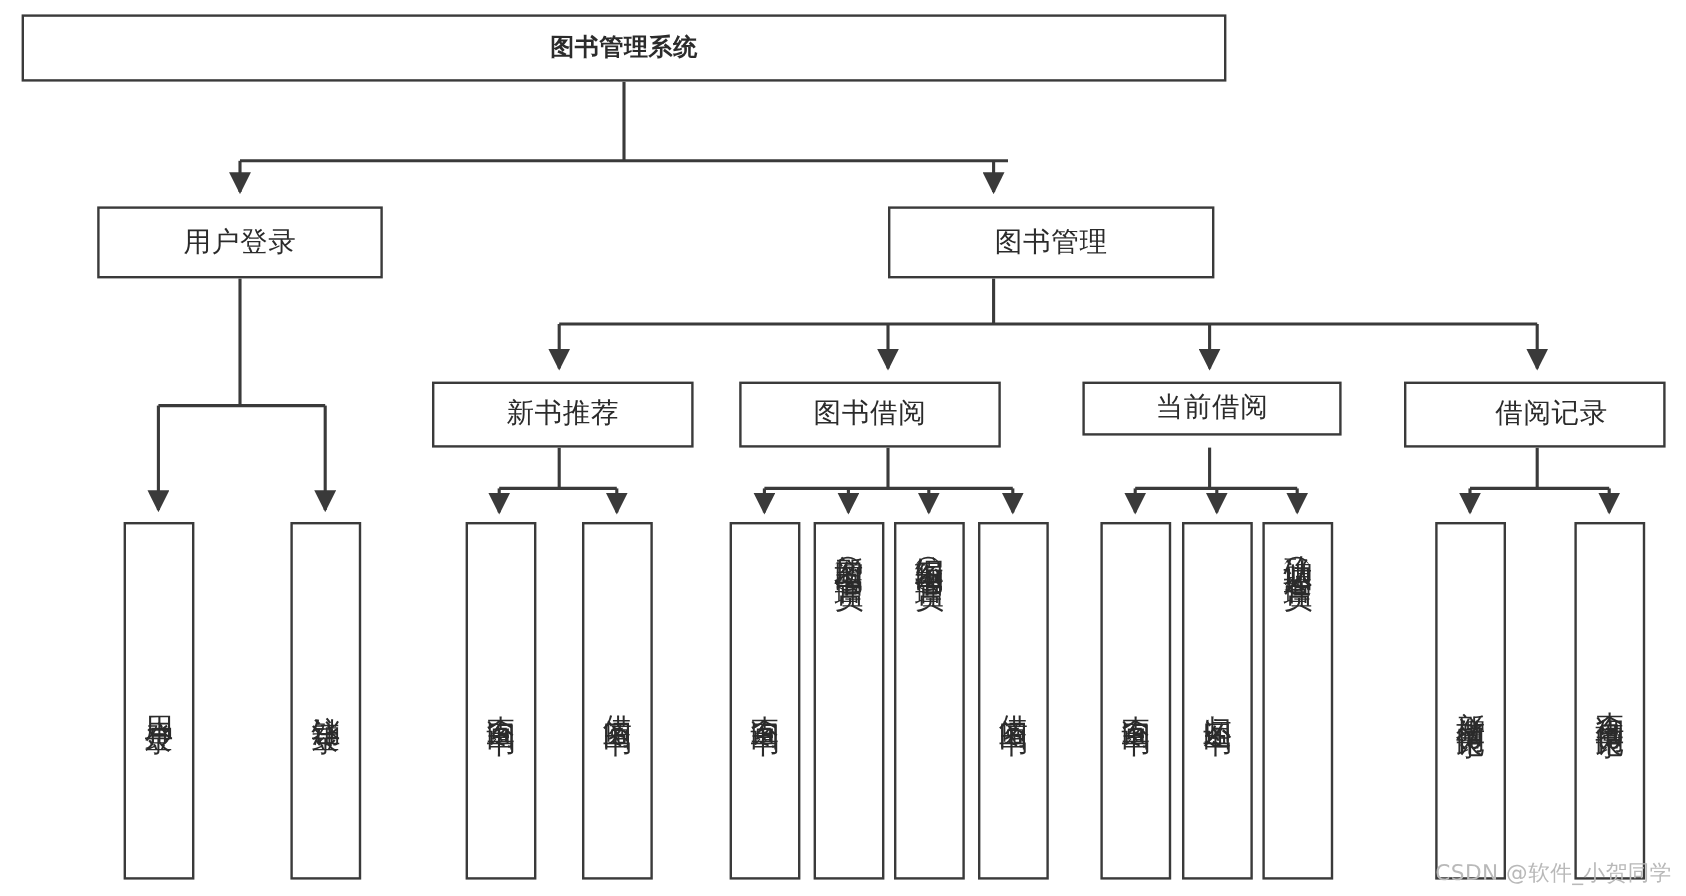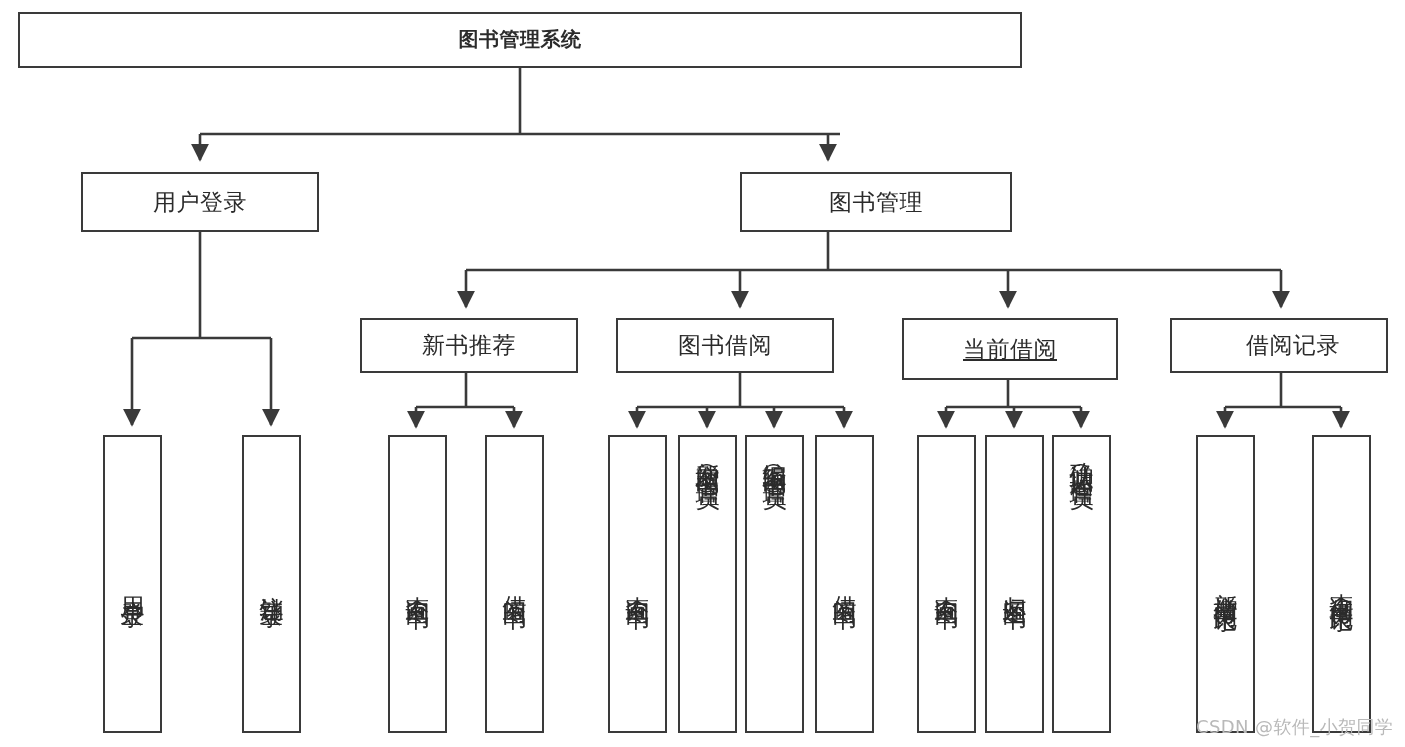--- a/index.html
+++ b/index.html
@@ -142,21 +142,21 @@
   <div class="node horiz" style="left:740px; top:172px; width:272px; height:60px;">
     <span class="label">图书管理</span>
   </div>
 
   <div class="node horiz" style="left:360px; top:318px; width:218px; height:55px;">
     <span class="label">新书推荐</span>
   </div>
   <div class="node horiz" style="left:616px; top:318px; width:218px; height:55px;">
     <span class="label">图书借阅</span>
   </div>
-  <div class="node horiz" style="left:902px; top:318px; width:216px; height:62px;text-decoration:underline;">
+  <div class="node horiz" style="left:902px; top:318px; width:216px; height:45px;">
     <span class="label">当前借阅</span>
   </div>
   <div class="node horiz" style="left:1170px; top:318px; width:218px; height:55px;padding-left:28px;">
     <span class="label">借阅记录</span>
   </div>
 
   <div class="node vert centered" style="left:103px; top:435px; width:59px; height:298px;">
     <span class="label">用户登录</span>
   </div>
   <div class="node vert centered" style="left:242px; top:435px; width:59px; height:298px;">

